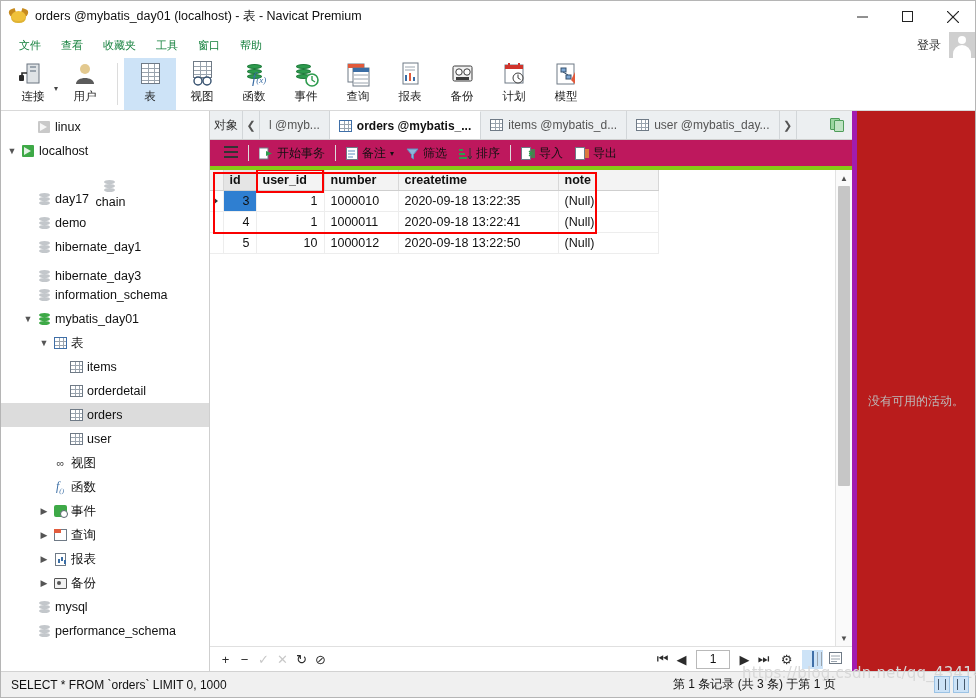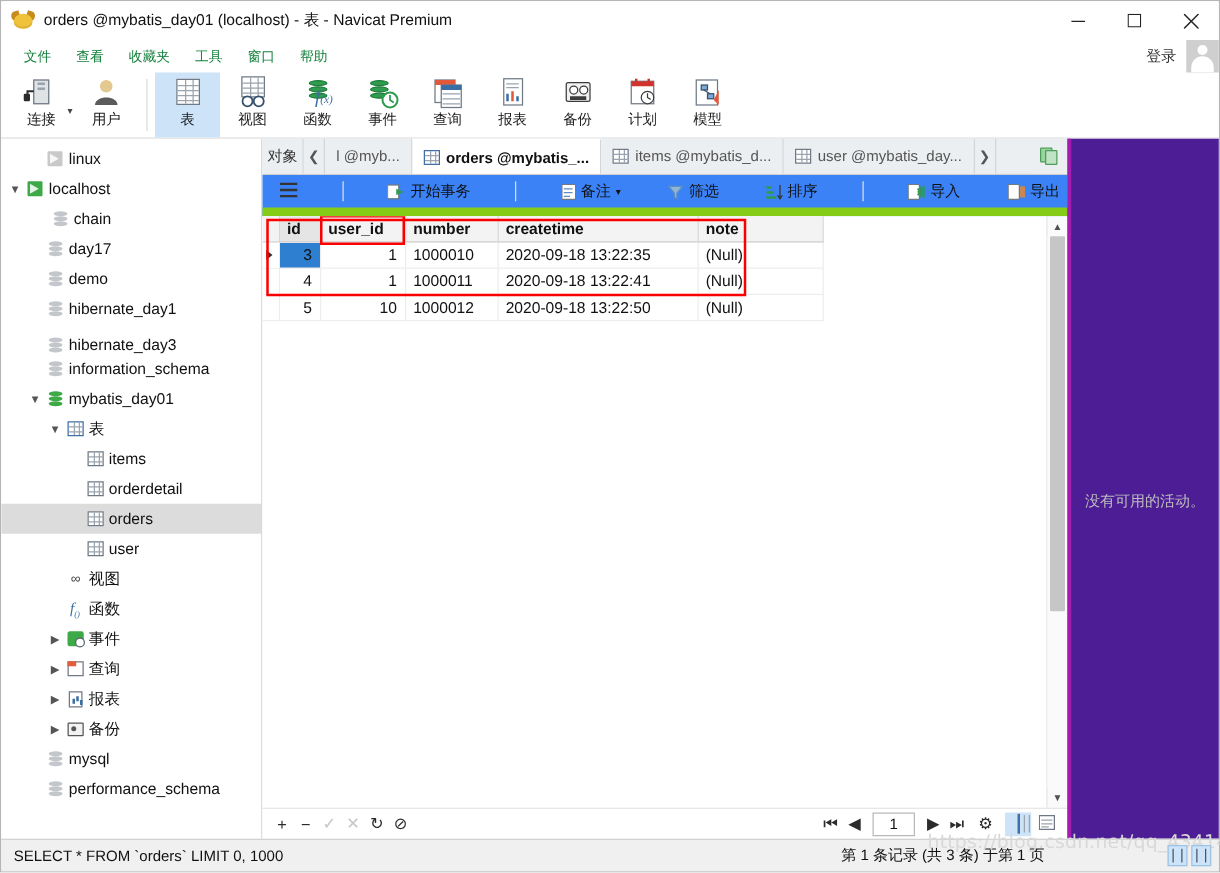--- a/index.html
+++ b/index.html
@@ -100,22 +100,22 @@
   .tab.obj{background:#eceff1;color:#333;padding:0 4px;}
   .tab.active{background:#fff;color:#111;font-weight:bold;border-top:1px solid #fff;}
   .tab .tabic{margin-right:5px;display:inline-flex;}
   .tab-nav{width:16px;display:flex;align-items:center;justify-content:center;color:#555;font-size:11px;
            border-right:1px solid #d2d6d9;background:#eceff1;cursor:default;}
   .tab-addwrap{margin-left:auto;display:flex;align-items:center;padding:0 7px;background:#eceff1;}
   .addtab{width:15px;height:14px;position:relative;}
   .addtab .sq{position:absolute;left:0;top:0;width:10px;height:12px;background:#9ad6a0;border:1px solid #4e9d5a;box-sizing:border-box;border-radius:1px;}
   .addtab .sq2{position:absolute;left:4px;top:2px;width:10px;height:12px;background:#bfe3c3;border:1px solid #4e9d5a;box-sizing:border-box;border-radius:1px;}
 
-  .actionbar{height:26px;flex:0 0 26px;display:flex;align-items:center;background:#3b82f6;
-             border-bottom:7px solid #84cc16;padding-left:8px;justify-content:space-between;}
+  .actionbar{height:26px;flex:0 0 26px;display:flex;align-items:center;background:#be185d;
+             border-bottom:4px solid #84cc16;padding-left:8px;}
   .ab-item{display:flex;align-items:center;padding:2px 6px;font-size:12px;color:#111;cursor:default;white-space:nowrap;}
   .ab-sep{width:1px;height:16px;background:#dcdcdc;margin:0 4px;}
   .ab-gfx{margin-right:4px;display:inline-flex;align-items:center;}
 
   
   .gridwrap{flex:1 1 auto;display:flex;min-height:0;position:relative;}
   .gridarea{flex:1 1 auto;overflow:hidden;position:relative;background:#fff;}
   table.grid{border-collapse:collapse;table-layout:fixed;font-size:12.5px;}
   table.grid th{background:#f3f3f3;border-right:1px solid #d7d7d7;border-bottom:1px solid #cfcfcf;
       font-weight:bold;text-align:left;padding:3px 6px;height:20px;box-sizing:border-box;color:#111;font-size:12.5px;}
@@ -135,21 +135,21 @@
   .annot{position:absolute;border:2px solid #fa0000;pointer-events:none;box-sizing:border-box;}
 
   
   .vscroll{width:16px;flex:0 0 16px;background:#fafafa;border-left:1px solid #e2e2e2;
            display:flex;flex-direction:column;align-items:center;}
   .vsbtn{height:16px;width:16px;display:flex;align-items:center;justify-content:center;color:#505050;font-size:8px;flex:0 0 16px;}
   .vstrack{flex:1 1 auto;width:16px;position:relative;background:#fafafa;}
   .vsthumb{position:absolute;left:2px;top:0;width:12px;background:#c6c6c6;border-radius:1px;}
 
   
-  .rightpanel{width:118px;flex:0 0 118px;background:#4c1d95;border-left:3px solid #a21caf;
+  .rightpanel{width:118px;flex:0 0 118px;background:#b91c1c;border-left:5px solid #a21caf;
               display:flex;align-items:flex-start;justify-content:center;padding-top:0;position:relative;}
   .rp-text{font-size:12px;color:#bdbdbd;position:absolute;top:282px;left:0;right:0;text-align:center;}
 
   
   .gridfooter{height:24px;flex:0 0 24px;display:flex;align-items:center;background:#fff;
               border-top:1px solid #e0e0e0;padding:0 6px;}
   .ft-btn{width:19px;height:19px;display:flex;align-items:center;justify-content:center;color:#2b2b2b;
           font-size:13px;cursor:default;}
   .ft-btn.dis{color:#c8c8c8;}
   .ft-right{margin-left:auto;display:flex;align-items:center;}
@@ -357,21 +357,21 @@
           </span>
           <span class="tlabel">linux</span>
         </div>
         <div class="tree-row" style="padding-left: 4px;">
           <span class="twisty">▼</span>
           <span class="ticon">
             <span class="ic-conn"></span>
           </span>
           <span class="tlabel">localhost</span>
         </div>
-        <div class="tree-row" style="padding-left: 24px;">
+        <div class="tree-row" style="padding-left: 9px; flex-direction: column;">
           <span class="twisty"></span>
           <span class="ticon">
             <span class="ic-db">
               <i></i>
               <i></i>
               <i></i>
             </span>
           </span>
           <span class="tlabel">chain</span>
         </div>

